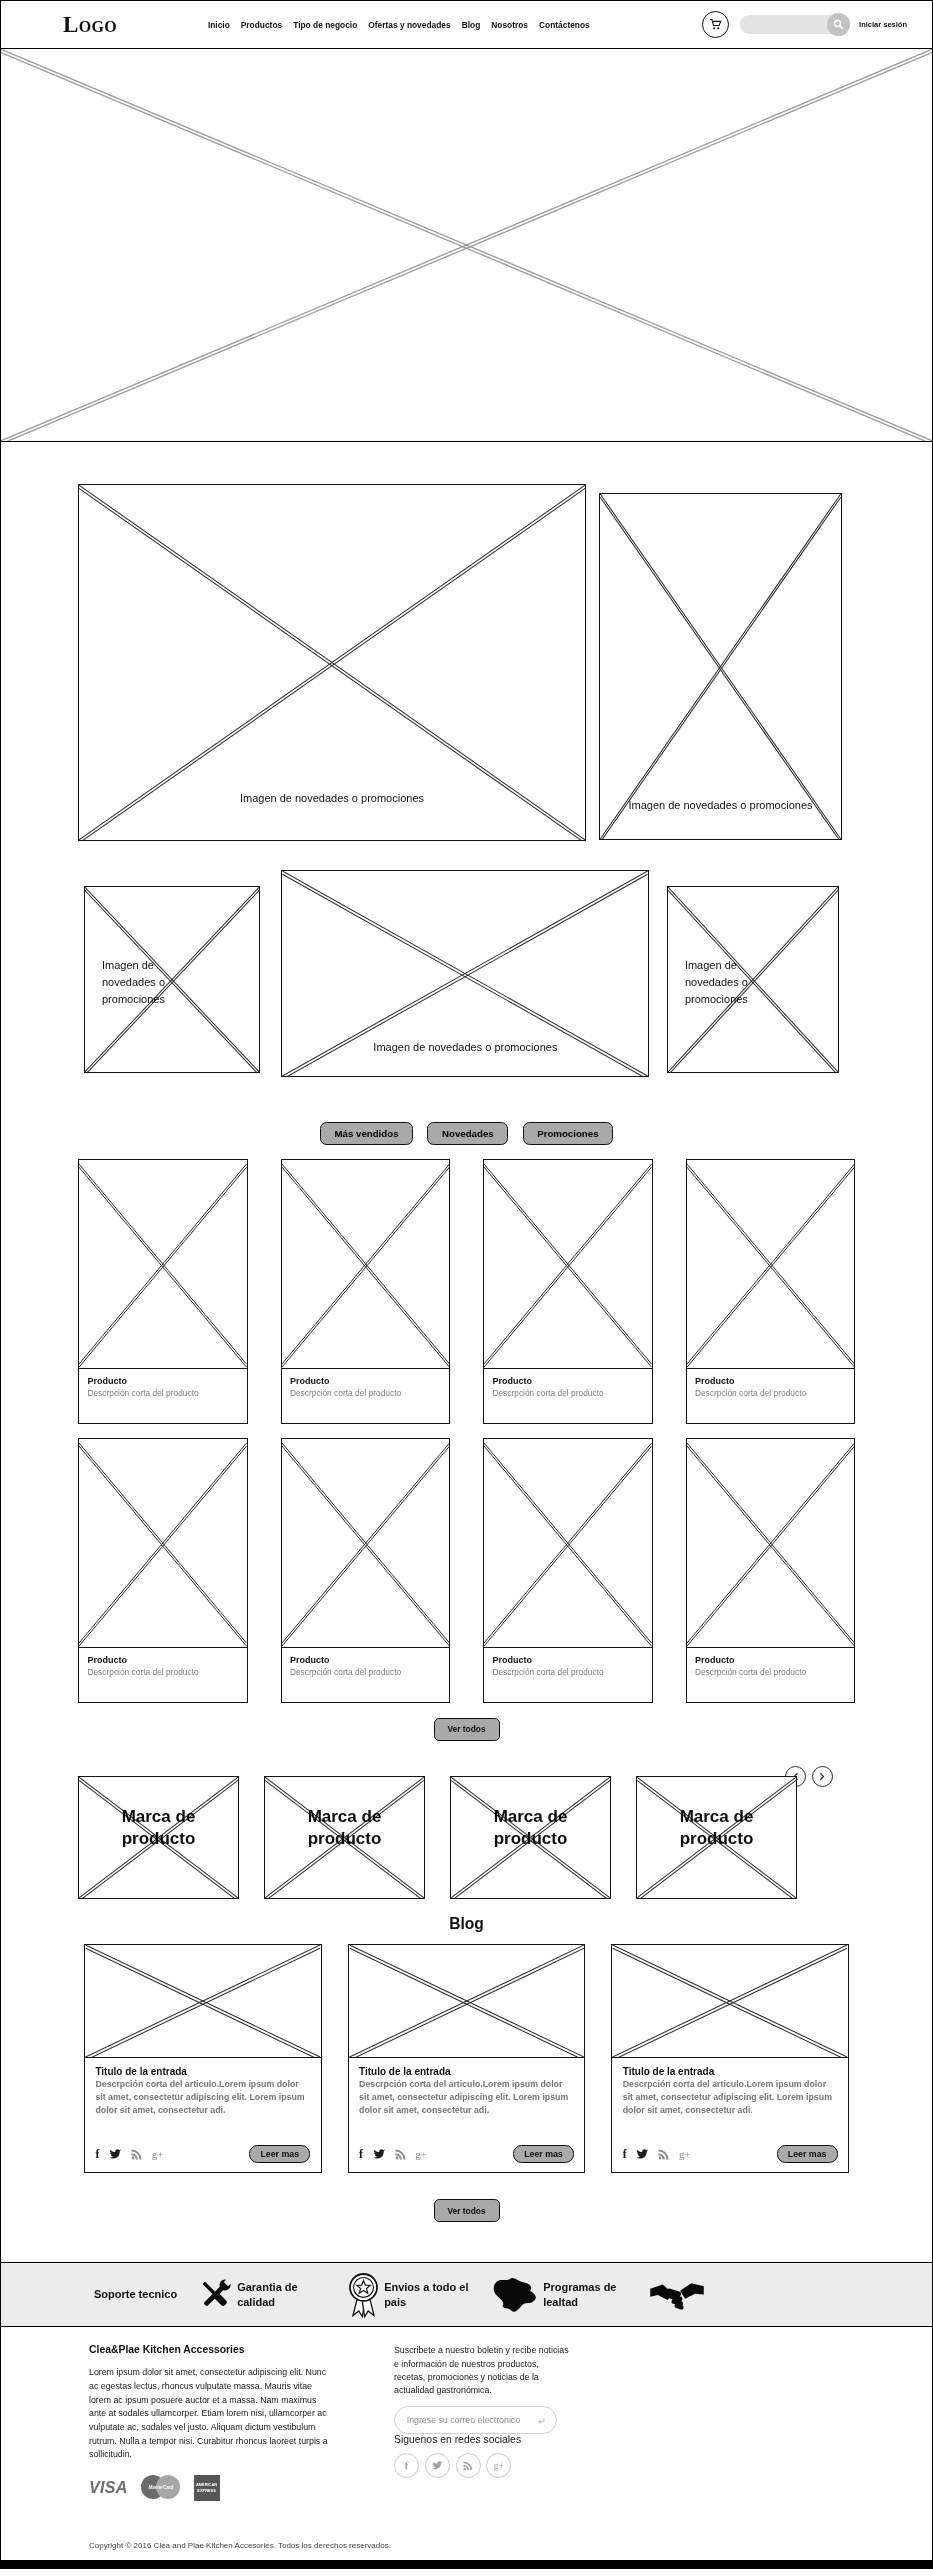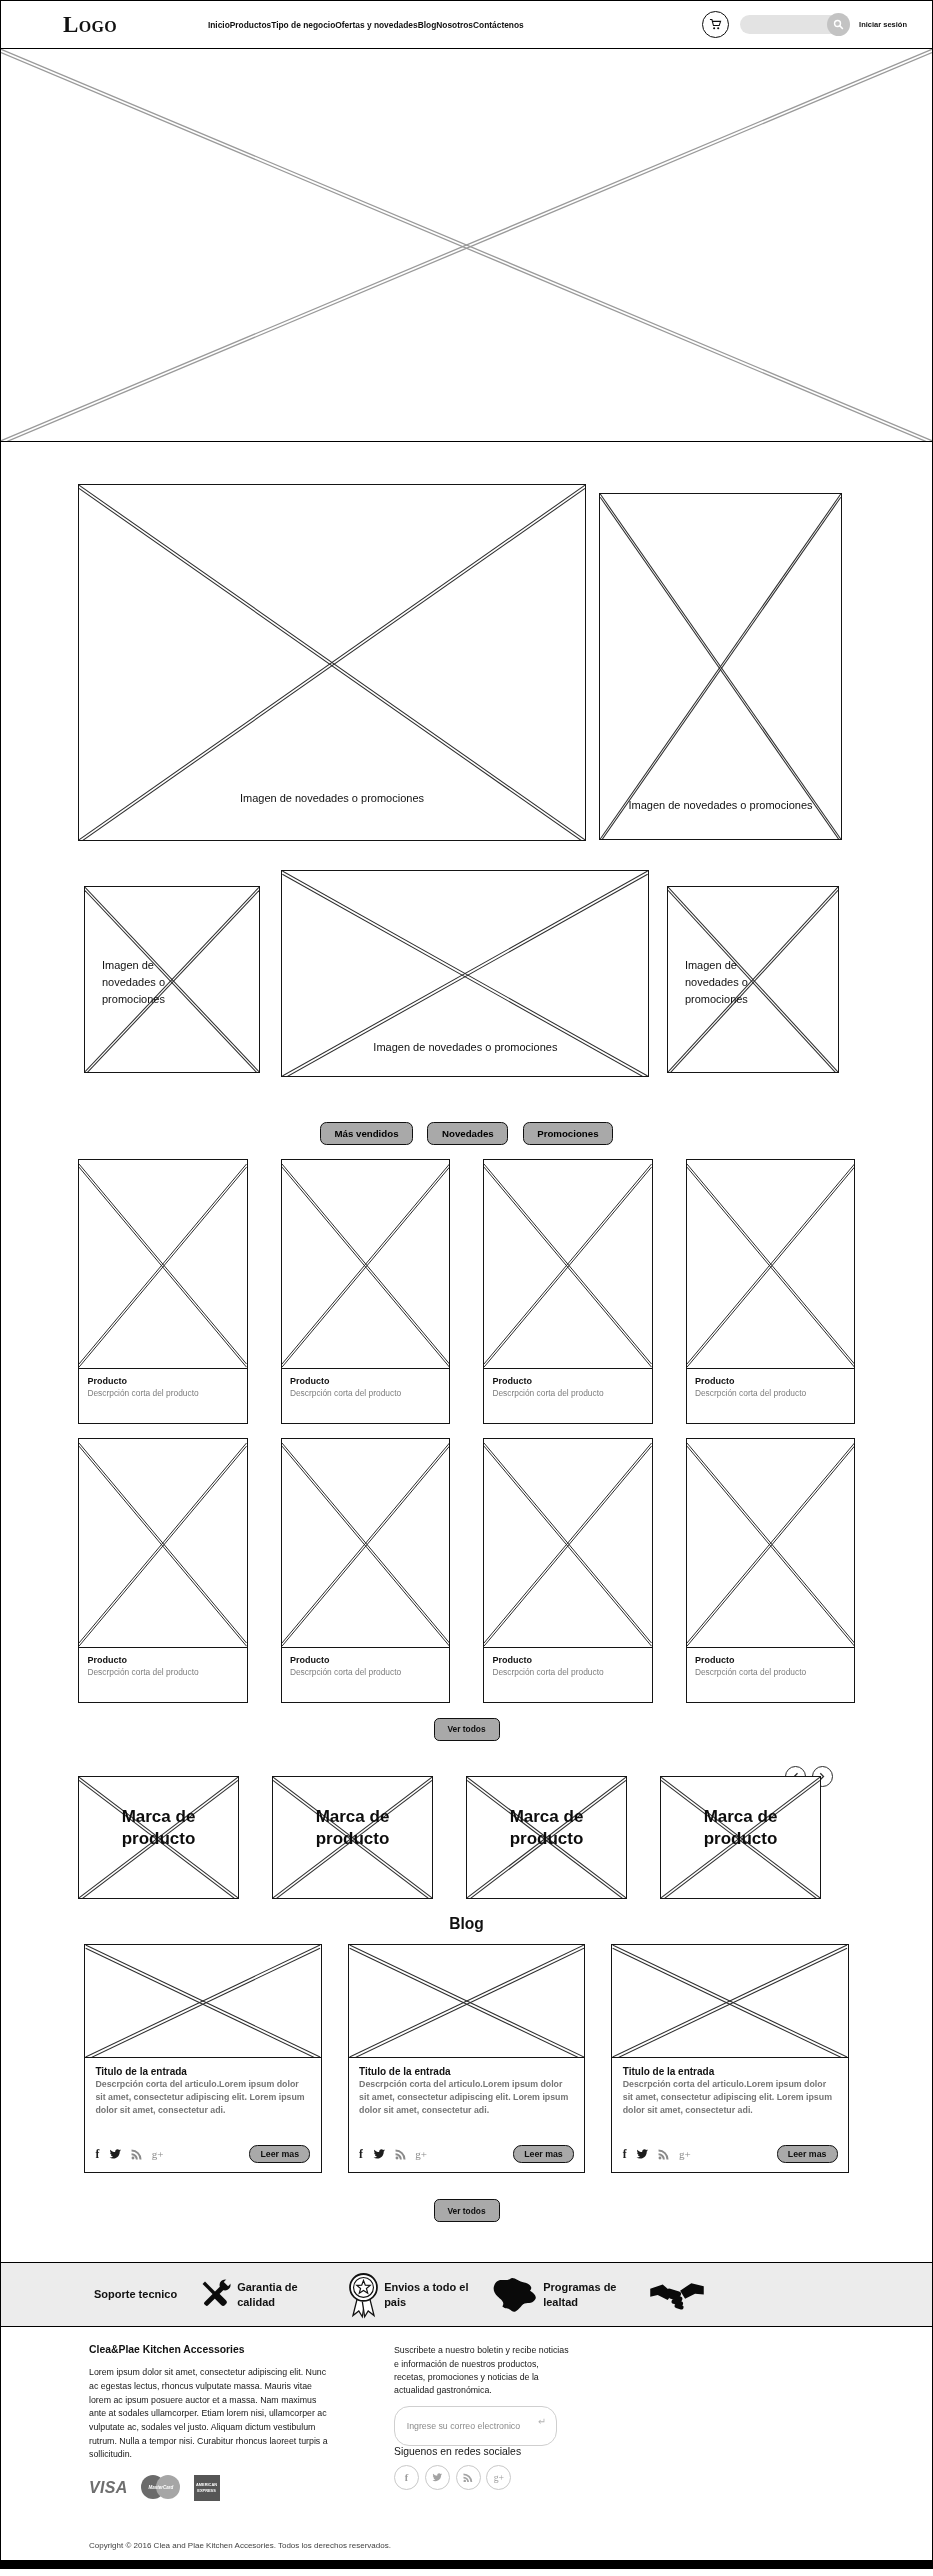--- a/index.html
+++ b/index.html
@@ -3,21 +3,21 @@
 <meta charset="utf-8">
 <style>
   *{margin:0;padding:0;box-sizing:border-box}
   html,body{background:#fff}
   body{font-family:"Liberation Sans","DejaVu Sans",sans-serif;color:#111;-webkit-font-smoothing:antialiased}
   .page{width:933px;background:#fff;border:1.9px solid #000;border-bottom:none;position:relative;overflow:hidden}
 
   
   .hdr{height:48px;display:flex;align-items:center;padding:0 25px 0 62px;border-bottom:1.3px solid #000;background:#fff}
   .logo{font-family:"Liberation Serif","DejaVu Serif",serif;font-variant:small-caps;font-weight:700;font-size:23px;letter-spacing:0.3px;line-height:1}
-  .nav{display:flex;margin-left:91px;font-size:8.4px;font-weight:700;white-space:nowrap}
+  .nav{display:flex;gap:11px;margin-left:91px;font-size:8.4px;font-weight:700;white-space:nowrap}
   .nav span{cursor:pointer}
   .hdr-right{margin-left:auto;display:flex;align-items:center;gap:10.4px}
   .cart{width:27px;height:27px;border:1.6px solid #0c0c0c;border-radius:50%;display:flex;align-items:center;justify-content:center;background:#fff}
   .search{position:relative;width:109px;height:19.4px;background:#e3e3e3;border-radius:10.4px}
   .search input{position:absolute;inset:0;border:none;background:transparent;outline:none;padding:0 26px 0 10.4px;font-size:8.4px}
   .search-btn{position:absolute;right:-1.3px;top:-1.9px;width:23px;height:23px;background:#c3c3c3;border:none;border-radius:50%;display:flex;align-items:center;justify-content:center;cursor:pointer}
   .login{font-size:7.5px;font-weight:600;white-space:nowrap;cursor:pointer}
 
   
   .ph{position:relative;background:#fff;border:1.6px solid #151515;overflow:hidden}
@@ -60,21 +60,21 @@
   .pname{font-size:9px;font-weight:700}
   .pdesc{font-size:8.4px;color:#7d7d7d;margin-top:1.9px}
   .center-row{display:flex;justify-content:center}
   .vtodos{margin-top:15px;width:66px;height:23px;font-size:8.4px}
   .vtodos2{margin-top:26.6px;width:66px;height:23px;font-size:8.4px}
 
   
   .brands{position:relative;margin-top:21px;padding:14.3px 77px 0}
   .brand-arrows{position:absolute;top:3.9px;right:99px;display:flex;gap:5.2px}
   .arrow{width:21.4px;height:21.4px;border:1.3px solid #2c2c2c;border-radius:50%;display:flex;align-items:center;justify-content:center;background:#fff;cursor:pointer}
-  .brow{display:flex;gap:33px}
+  .brow{display:flex;gap:25px}
   .bbox{width:161px;height:123px;cursor:pointer}
   .blabel{position:absolute;top:24%;left:0;right:0;margin:0 auto;width:104px;text-align:center;font-size:17px;font-weight:600;line-height:1.28;color:#0d0d0d;z-index:2}
 
   
   .blog-title{text-align:center;margin-top:15.6px;font-size:15.6px;font-weight:700}
   .bgrid{display:flex;gap:26px;padding:0 83px;margin-top:11px}
   .bcard{width:239px;border:1.6px solid #141414;background:#fff}
   .bimg{height:113px;border:none;border-bottom:1.6px solid #141414;cursor:pointer}
   .binfo{padding:7.8px 10.4px 9px;height:114px;display:flex;flex-direction:column}
   .btitle{font-size:10px;font-weight:700}
@@ -103,21 +103,21 @@
   .visa{font-size:16px;font-weight:800;font-style:italic;color:#6e6e6e;letter-spacing:0.3px;font-family:"Liberation Sans",sans-serif}
   .mc{position:relative;width:40px;height:25px}
   .mc .c1,.mc .c2{position:absolute;top:0;width:24px;height:24px;border-radius:50%}
   .mc .c1{left:0;background:#6b6b6b}
   .mc .c2{left:15.6px;background:#a6a6a6}
   .mc .mctxt{position:absolute;top:9.7px;left:1.3px;width:38px;text-align:center;color:#fff;font-size:4.5px;font-weight:700;font-style:italic;z-index:2}
   .amex{width:26px;height:26px;background:#565656;color:#fff;font-size:3.9px;font-weight:700;display:flex;align-items:center;justify-content:center;text-align:center;line-height:1.4;padding:1.3px}
   .fline{font-size:8.8px;line-height:1.5;color:#161616}
   .mt20{margin-top:13px}.mt28{margin-top:18px}
   .ntext{font-size:8.8px;line-height:1.5;color:#161616}
-  .ninput{margin-top:9px;position:relative;width:163px;height:40px;border:1px solid #cfcfcf;border-radius:15px;background:#fff}
+  .ninput{margin-top:9px;position:relative;width:163px;height:28px;border:1px solid #cfcfcf;border-radius:15px;background:#fff}
   .ninput input{position:absolute;inset:0;border:none;outline:none;background:transparent;border-radius:15px;padding:0 25px 0 11.7px;font-size:8.8px;color:#333}
   .ninput input::placeholder{color:#8a8a8a}
   .enter-ic{position:absolute;right:9.7px;top:8.4px;color:#b5b5b5;font-size:9.7px}
   .stitle{font-size:10.4px;color:#161616}
   .scircles{display:flex;gap:5.8px;margin-top:7.8px}
   .scircle{width:25px;height:25px;border:1px solid #c9c9c9;border-radius:50%;display:flex;align-items:center;justify-content:center;cursor:pointer;background:#fff}
   .scircle .ic-f{font-size:10.4px;color:#9c9c9c}
   .scircle .ic-g{font-size:9.7px;color:#9c9c9c}
   .copy{position:absolute;left:88px;bottom:10.4px;font-size:8px;color:#3f3f3f}
   .bottom-bar{height:9px;background:#000}

